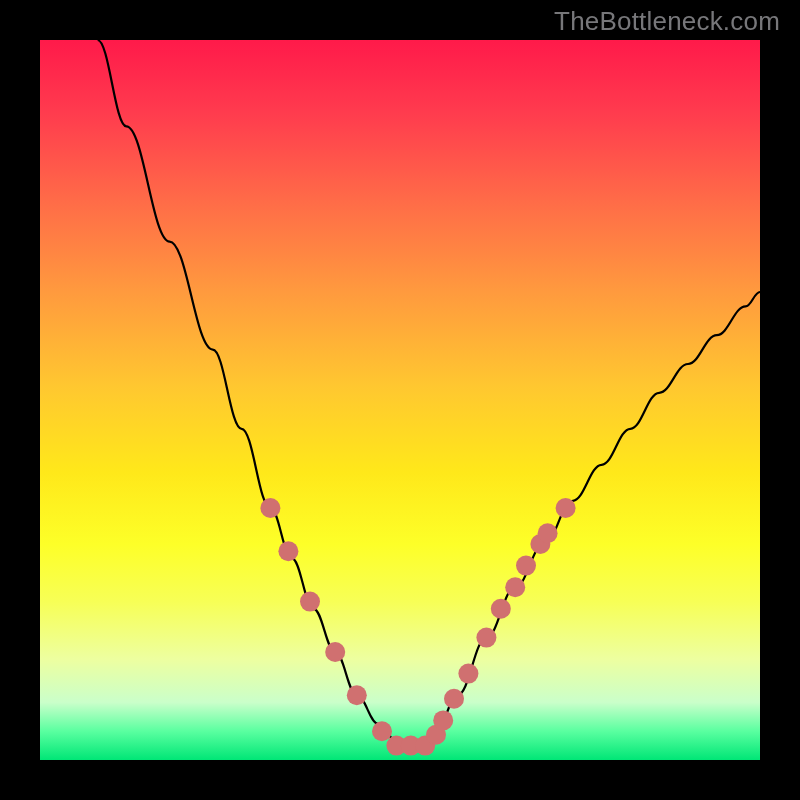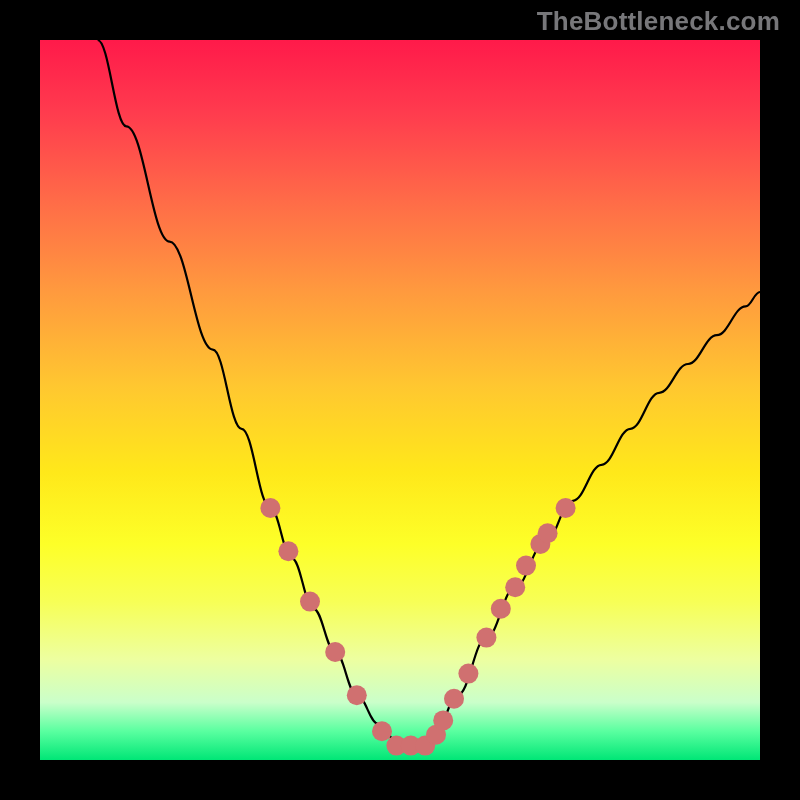--- a/index.html
+++ b/index.html
@@ -34,21 +34,21 @@
       #5affa0 96%,
       #00e676 100%
     );
   }
   .watermark {
     position: absolute;
     top: 6px;
     right: 20px;
     font-family: Arial, Helvetica, sans-serif;
     font-size: 26px;
-    font-weight: 700;
+    font-weight: 400;
     color: #77777a;
     letter-spacing: 0.2px;
   }
   svg.curve {
     position: absolute;
     left: 0;
     top: 0;
     width: 720px;
     height: 720px;
     overflow: visible;

